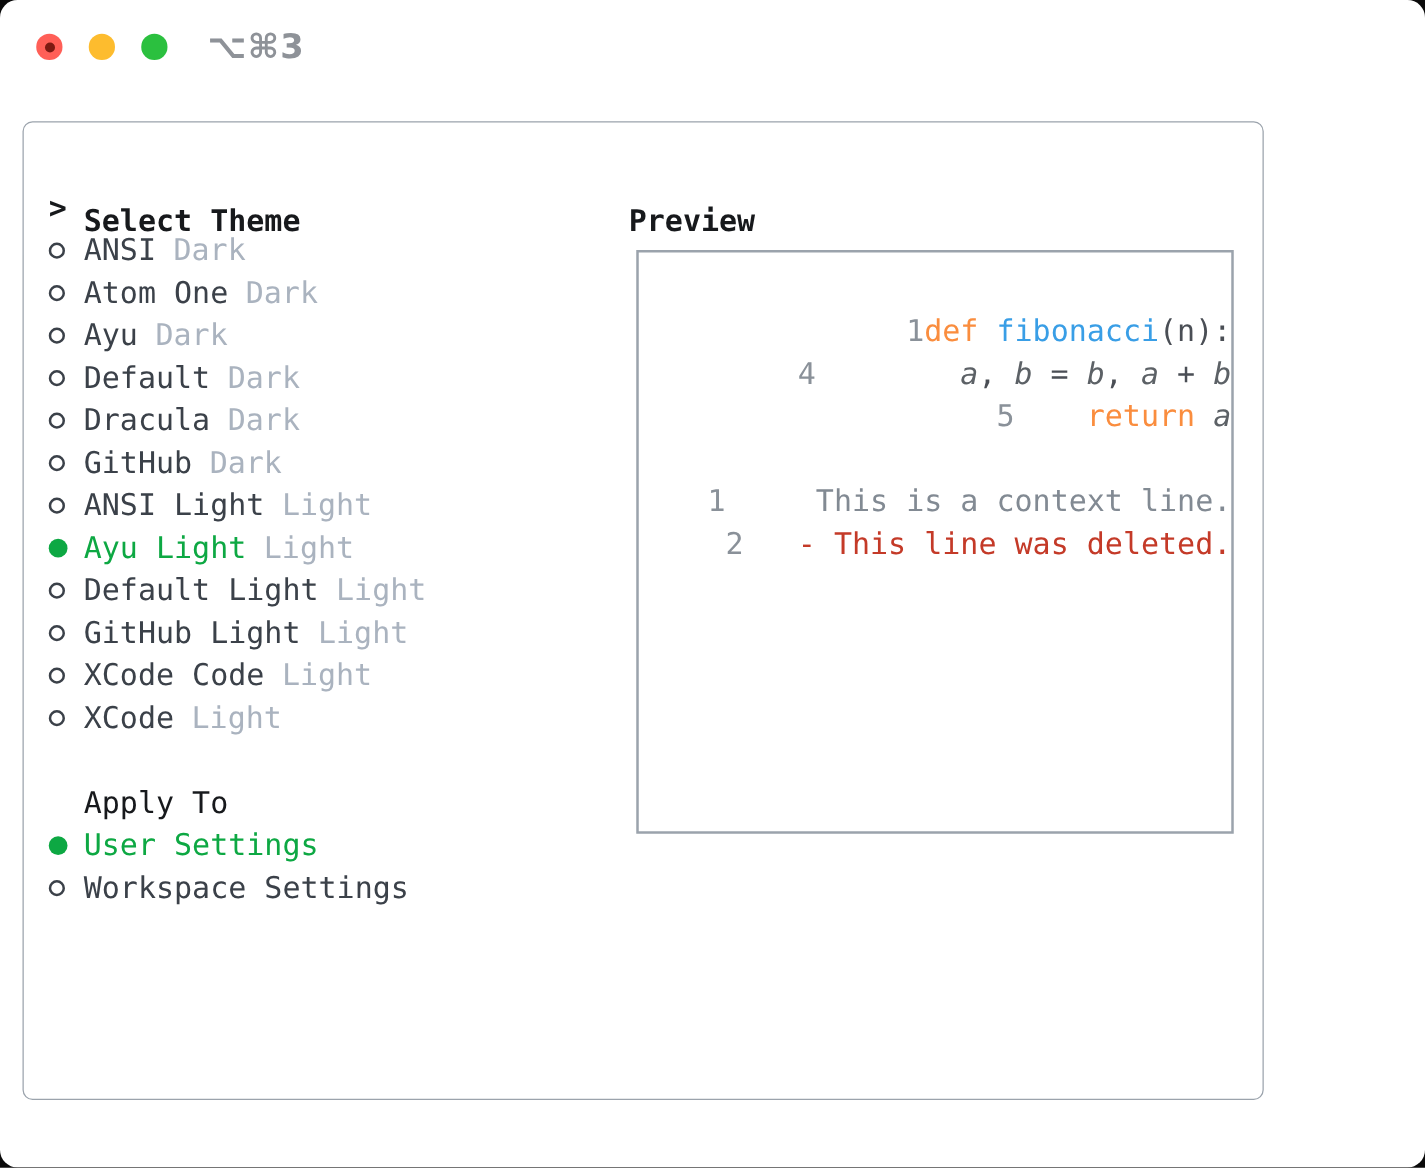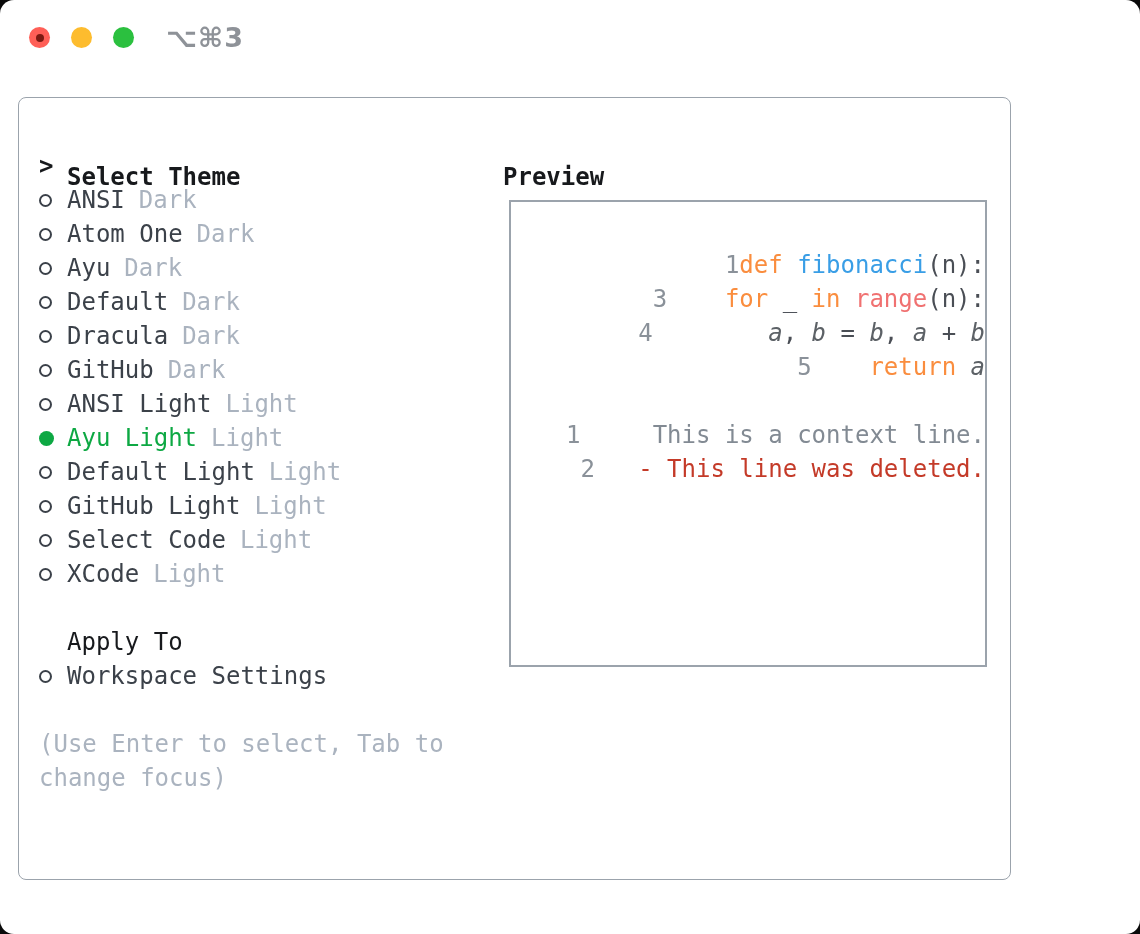--- a/index.html
+++ b/index.html
@@ -85,48 +85,47 @@
           <div class="row"><span class="marker"><span class="circle"></span></span><span class="tname">ANSI</span><span class="variant">Dark</span></div>
           <div class="row"><span class="marker"><span class="circle"></span></span><span class="tname">Atom One</span><span class="variant">Dark</span></div>
           <div class="row"><span class="marker"><span class="circle"></span></span><span class="tname">Ayu</span><span class="variant">Dark</span></div>
           <div class="row"><span class="marker"><span class="circle"></span></span><span class="tname">Default</span><span class="variant">Dark</span></div>
           <div class="row"><span class="marker"><span class="circle"></span></span><span class="tname">Dracula</span><span class="variant">Dark</span></div>
           <div class="row"><span class="marker"><span class="circle"></span></span><span class="tname">GitHub</span><span class="variant">Dark</span></div>
           <div class="row"><span class="marker"><span class="circle"></span></span><span class="tname">ANSI Light</span><span class="variant">Light</span></div>
           <div class="row"><span class="marker"><span class="dot"></span></span><span class="tname sel">Ayu Light</span><span class="variant">Light</span></div>
           <div class="row"><span class="marker"><span class="circle"></span></span><span class="tname">Default Light</span><span class="variant">Light</span></div>
           <div class="row"><span class="marker"><span class="circle"></span></span><span class="tname">GitHub Light</span><span class="variant">Light</span></div>
-          <div class="row"><span class="marker"><span class="circle"></span></span><span class="tname">Select Code</span><span class="variant">Light</span></div>
+          <div class="row"><span class="marker"><span class="circle"></span></span><span class="tname">XCode Code</span><span class="variant">Light</span></div>
           <div class="row"><span class="marker"><span class="circle"></span></span><span class="tname">XCode</span><span class="variant">Light</span></div>
         </div>
 
       <div class="gap"></div>
 
       <div class="row">
         <span class="marker"></span>
         <span class="subhdr">Apply To</span>
       </div>
 
       <div id="apply-options">
+          <div class="row"><span class="marker"><span class="dot"></span></span><span class="tname sel">User Settings</span></div>
           <div class="row"><span class="marker"><span class="circle"></span></span><span class="tname">Workspace Settings</span></div>
         </div>
 
       <div class="gap"></div>
 
-      <div class="hint">(Use Enter to select, Tab to change focus)</div>
     </div>
 
     <div class="preview-area">
       <div class="row">
         <span class="hdr">Preview</span>
       </div>
       <div class="preview-box">
         <div id="code-lines">
             <div class="crow"><span class="gutter">1</span><span class="codetext"><span class="kw">def </span><span class="fn">fibonacci</span><span class="pn">(n):</span></span></div>
-            <div class="crow"><span class="gutter">3</span><span class="codetext"><span class="pn">    </span><span class="kw">for</span><span class="pn"> _ </span><span class="kw">in</span><span class="pn"> </span><span class="rg">range</span><span class="pn">(n):</span></span></div>
             <div class="crow"><span class="gutter">4</span><span class="codetext"><span class="pn">        </span><span class="va">a</span><span class="pn">, </span><span class="va">b</span><span class="pn"> = </span><span class="va">b</span><span class="pn">, </span><span class="va">a</span><span class="pn"> + </span><span class="va">b</span></span></div>
             <div class="crow"><span class="gutter">5</span><span class="codetext"><span class="pn">    </span><span class="kw">return</span><span class="pn"> </span><span class="va">a</span></span></div>
             <div class="crow"><span class="gutter"></span><span class="codetext"></span></div>
             <div class="crow"><span class="gutter">1</span><span class="codetext"><span class="ctx">     This is a context line.</span></span></div>
             <div class="crow"><span class="gutter">2</span><span class="codetext"><span class="pn">   </span><span class="del">- This line was deleted.</span></span></div>
           </div>
       </div>
     </div>
 
   </div>

